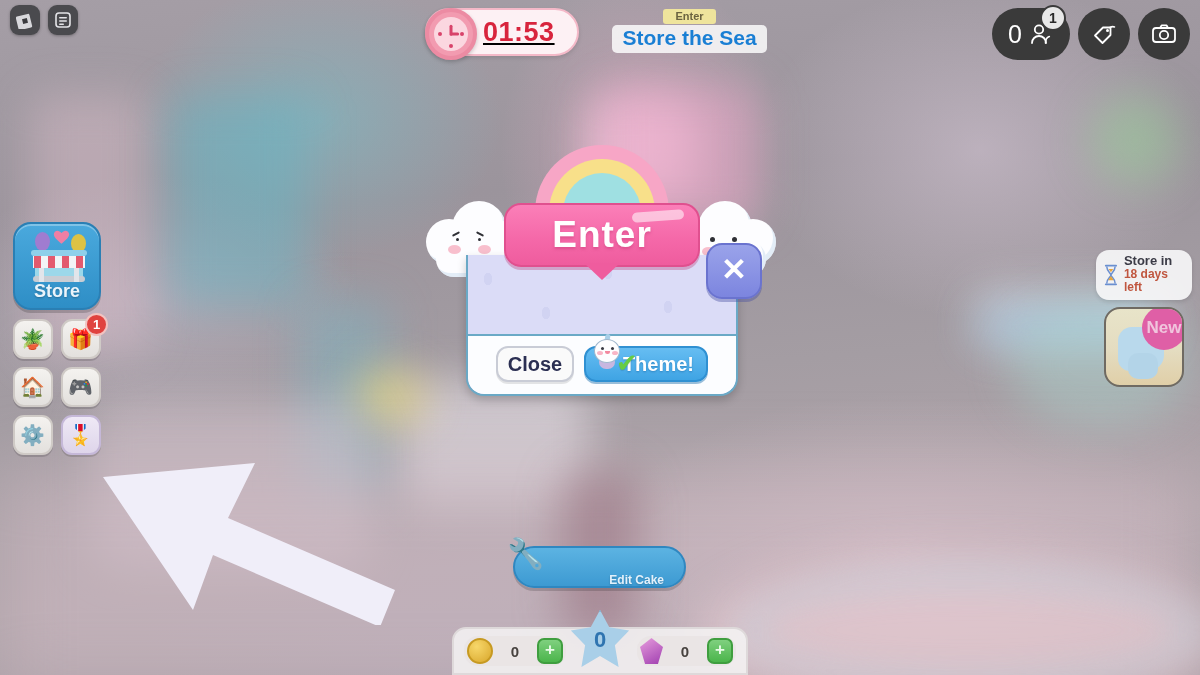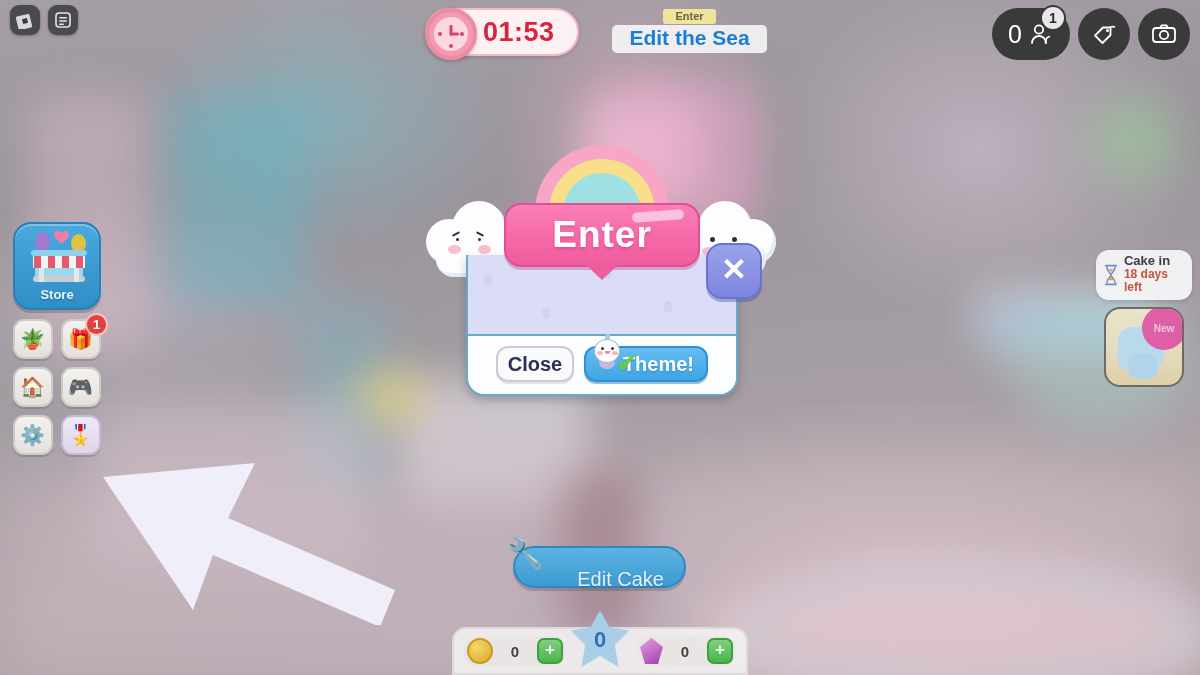--- a/index.html
+++ b/index.html
@@ -44,21 +44,21 @@
   
   .os-icons{ position:absolute; left:10px; top:5px; display:flex; gap:8px; z-index:30; }
   .os-icon{
     width:30px; height:30px; border-radius:9px; background:#4a4a4e;
     display:flex; align-items:center; justify-content:center;
     box-shadow:0 1px 3px rgba(0,0,0,.3);
   }
   .os-icon svg{ display:block; }
 
   
-  .timer-wrap{ position:absolute; left:425px; top:8px; z-index:30; display:flex; align-items:center; }
+  .timer-wrap{ position:absolute; left:425px; top:8px; z-index:30; display:flex; align-items:center;text-decoration:underline; }
   .timer-pill{
     background:#fdf1f4; border:2px solid #f4b9c8; border-radius:26px;
     height:48px; padding:0 22px 0 56px; display:flex; align-items:center;
     box-shadow:0 2px 4px rgba(0,0,0,.12);
   }
   .timer-text{ color:#d8243c; font-size:27px; font-weight:bold; letter-spacing:.5px; }
   .clock-icon{
     position:absolute; left:0; top:0; width:52px; height:52px; border-radius:50%;
     background:#f29bb0; border:4px solid #ec8ba3;
     display:flex; align-items:center; justify-content:center;
@@ -100,21 +100,21 @@
 
   
   #sidebar{ position:absolute; left:13px; top:222px; width:96px; z-index:28; }
   .store-btn{
     width:88px; height:88px; border-radius:18px;
     background:linear-gradient(180deg,#4aa9dd 0%, #2e8ec6 100%);
     border:2px solid #2a7fb4; position:relative;
     box-shadow:0 3px 0 rgba(0,0,0,.18), inset 0 2px 0 rgba(255,255,255,.3);
     display:flex; align-items:flex-end; justify-content:center; padding-bottom:6px;
   }
-  .store-label{ color:#eaf4fb; font-size:13px; font-weight:bold; text-shadow:0 1px 2px rgba(0,0,0,.25); }
+  .store-label{ color:#eaf4fb; font-size:18px; font-weight:bold; text-shadow:0 1px 2px rgba(0,0,0,.25); }
   .shop-art{ position:absolute; left:14px; top:16px; width:60px; height:50px; }
   .balloon{ position:absolute; width:15px; height:19px; border-radius:50%; }
   .b1{ background:#a07cd0; left:6px; top:-8px; }
   .b3{ background:#ddc244; left:42px; top:-6px; }
   .heart-b{ position:absolute; left:24px; top:-11px; width:17px; height:16px; }
 
   .grid-btns{ display:flex; flex-wrap:wrap; gap:8px; margin-top:9px; width:88px; }
   .sq-btn{
     width:40px; height:40px; border-radius:11px;
     background:linear-gradient(180deg,#f4f2ef 0%,#e3e0dd 100%);
@@ -141,34 +141,34 @@
   .ends-txt .l2{ color:#c0563f; font-size:12px; font-weight:bold; line-height:1.15; }
   .item-card{
     margin-top:7px; width:80px; height:80px; margin-left:8px; border-radius:16px;
     background:linear-gradient(180deg,#e8e4c9 0%,#e4dcc0 55%,#e0cfa8 100%);
     border:2px solid #6f6a62; position:relative; overflow:hidden;
   }
   .item-blob{ position:absolute; left:12px; top:18px; width:46px;height:44px;background:#b9d9ec;border-radius:14px 10px 16px 12px; }
   .item-blob2{ position:absolute; left:22px; top:44px; width:30px;height:26px;background:#b3d4e8;border-radius:10px; }
   .new-badge{
     position:absolute; right:-4px; top:-3px; width:44px;height:44px;border-radius:50%;
-    background:#df5fa6; color:#f0c5dd; font-size:10px; font-weight:bold;
+    background:#df5fa6; color:#f0c5dd; font-size:17px; font-weight:bold;
     display:flex;align-items:center;justify-content:center;
   }
 
   
   .editcake{
     position:absolute; left:513px; top:546px; z-index:28;
     width:173px; height:42px; border-radius:21px;
     background:linear-gradient(180deg,#5cb3e2 0%,#3d9ad2 100%);
     border:2px solid #2f87c0;
     display:flex; align-items:center; justify-content:flex-end; padding-right:20px;
     box-shadow:0 3px 0 rgba(0,0,0,.16);
   }
-  .editcake .txt{ color:#e3f1fb; font-size:20px; font-weight:normal; text-shadow:0 1px 2px rgba(0,0,0,.2);margin-top:25px; }
+  .editcake .txt{ color:#e3f1fb; font-size:12px; font-weight:bold; text-shadow:0 1px 2px rgba(0,0,0,.2);margin-top:25px; }
   .editcake .tool{ position:absolute; left:-8px; top:-12px; font-size:30px; }
 
   
   .currency{
     position:absolute; left:452px; top:627px; width:296px; height:48px; z-index:28;
     background:rgba(246,244,244,.85); border:2px solid #ded9da; border-radius:14px 14px 0 0;
     display:flex; align-items:center; justify-content:space-between; padding:0 10px;
   }
   .cur-group{ display:flex; align-items:center; gap:4px; background:rgba(232,228,228,.8); border-radius:14px; padding:2px 3px; }
   .coin{ width:26px;height:26px;border-radius:50%;background:radial-gradient(circle at 35% 30%,#f7d76a,#d9a72c); border:2px solid #c79a22;}
@@ -358,21 +358,21 @@
     <div class="clock-inner">
       <i class="clock-dot" style="left:4px;top:15px"></i>
       <i class="clock-dot" style="left:15px;top:27px"></i>
       <i class="clock-dot" style="left:26px;top:15px"></i>
     </div>
   </div>
 </div>
 
 <div class="theme-wrap">
   <div class="theme-label">Enter</div>
-  <div class="theme-value">Edit the Sea</div>
+  <div class="theme-value">Store the Sea</div>
 </div>
 
 <div class="tr-group">
   <div class="pill-dark">
     <span class="num">0</span>
     <svg width="26" height="26" viewBox="0 0 26 26">
         <circle cx="11" cy="8.5" r="4.2" fill="none" stroke="#fff" stroke-width="1.8"></circle>
         <path d="M4 22c0-4 3.2-7 7-7s7 3 7 7" fill="none" stroke="#fff" stroke-width="1.8" stroke-linecap="round"></path>
         <path d="M17.5 22c0-3.4 1.6-5.6 3.8-6.4" fill="none" stroke="#fff" stroke-width="1.6" stroke-linecap="round"></path>
       </svg>
@@ -445,21 +445,21 @@
 
 <div id="rightpanel">
   <div class="ends-pill">
     <svg width="17" height="22" viewBox="0 0 17 22">
         <path d="M3 1h11M3 21h11" stroke="#6a8fd0" stroke-width="2" stroke-linecap="round"></path>
         <path d="M4 2c0 5 4.5 7 4.5 9S4 15 4 20M13 2c0 5-4.5 7-4.5 9S13 15 13 20" stroke="#6a8fd0" stroke-width="1.6" fill="none"></path>
         <path d="M5.5 16.5h6L8.5 12z" fill="#e8a63e"></path>
         <path d="M6 4.5h5L8.5 8z" fill="#e8a63e"></path>
       </svg>
     <div class="ends-txt">
-      <div class="l1">Cake in</div>
+      <div class="l1">Store in</div>
       <div class="l2">18 days left</div>
     </div>
   </div>
   <div class="item-card">
     <i class="item-blob"></i>
     <i class="item-blob2"></i>
     <span class="new-badge">New</span>
   </div>
 </div>
 

